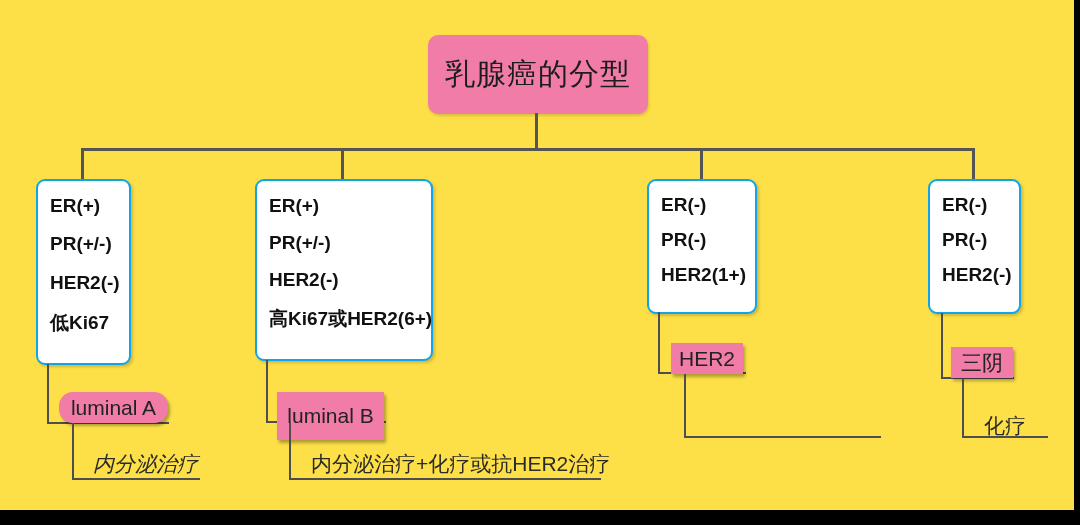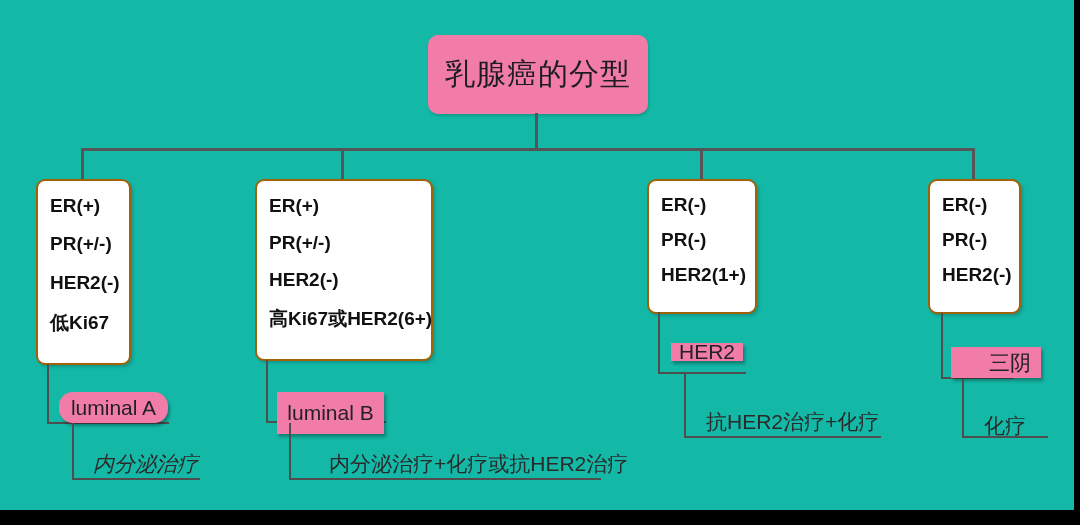--- a/index.html
+++ b/index.html
@@ -3,62 +3,62 @@
 <meta charset="utf-8">
 <style>
   html,body{margin:0;padding:0;}
   body{
     width:1080px;height:525px;background:#000;
     font-family:"Liberation Sans","DejaVu Sans",sans-serif;
     position:relative;overflow:hidden;
   }
   .canvas{
     position:absolute;left:0;top:0;width:1074px;height:510px;
-    background:#14b8a6;
+    background:#fde047;
   }
   
   .line{position:absolute;background:#4e4e4e;}
   .line.thick{background:#555;}
   
   .title-box{
     position:absolute;left:428px;top:35px;width:220px;height:79px;
     background:#f17ca7;border-radius:10px;
     display:flex;align-items:center;justify-content:center;
     font-size:30px;font-weight:500;color:#1d1d1d;letter-spacing:1px;
     box-shadow:1px 2px 3px rgba(0,0,0,0.15);
   }
   
   .crit-box{
-    position:absolute;background:#ffffff;border:2px solid #a16207;border-radius:9px;
+    position:absolute;background:#ffffff;border:2px solid #0ea5e9;border-radius:9px;
     display:flex;flex-direction:column;justify-content:space-around;
     padding:6px 0 19px 12px;box-sizing:border-box;
     box-shadow:2px 2px 3px rgba(0,0,0,0.18);
   }
   .crit-row{font-size:19px;font-weight:bold;color:#111;white-space:nowrap;}
   .box1{left:36px;top:179px;width:95px;height:186px;}
   .box2{left:255px;top:179px;width:178px;height:182px;}
   .box3{left:647px;top:179px;width:110px;height:135px;}
   .box4{left:928px;top:179px;width:93px;height:135px;}
   
   .type-label{
     position:absolute;background:#f17ca7;
     display:flex;align-items:center;justify-content:center;
     font-size:21px;color:#222;white-space:nowrap;
     box-shadow:2px 3px 3px rgba(0,0,0,0.30);
   }
   .label1{left:59px;top:392px;width:109px;height:31px;border-radius:14px;}
-  .label2{left:277px;top:392px;width:107px;height:42px;}
-  .label3{left:671px;top:343px;width:72px;height:18px;}
-  .label4{left:951px;top:347px;width:62px;height:31px;padding-left:28px;}
+  .label2{left:277px;top:392px;width:107px;height:48px;}
+  .label3{left:671px;top:343px;width:72px;height:31px;}
+  .label4{left:951px;top:347px;width:62px;height:31px;}
   
   .treat{
     position:absolute;font-size:21px;color:#2a2a2a;white-space:nowrap;
   }
   .t1{left:93px;top:450px;font-style:italic;}
-  .t2{left:329px;top:450px;}
+  .t2{left:311px;top:450px;}
   .t3{left:706px;top:408px;}
   .t4{left:984px;top:412px;}
   
   .band-right{position:absolute;right:0;top:0;width:6px;height:525px;background:#000;}
   .band-bottom{position:absolute;left:0;bottom:0;width:1080px;height:15px;background:#000;}
 </style>
 </head>
 <body>
 
 <div class="canvas">
@@ -101,21 +101,20 @@
   <div class="crit-box box3">
     <div class="crit-row">ER(-)</div>
     <div class="crit-row">PR(-)</div>
     <div class="crit-row">HER2(1+)</div>
   </div>
   <div class="line" style="left:658px;top:312px;width:2px;height:62px;"></div>
   <div class="line" style="left:658px;top:372px;width:88px;height:2px;"></div>
   <div class="type-label label3">HER2</div>
   <div class="line" style="left:684px;top:374px;width:2px;height:64px;"></div>
   <div class="line" style="left:684px;top:436px;width:197px;height:2px;"></div>
-  <div class="treat t3">抗HER2治疗+化疗</div>
 
   <div class="crit-box box4">
     <div class="crit-row">ER(-)</div>
     <div class="crit-row">PR(-)</div>
     <div class="crit-row">HER2(-)</div>
   </div>
   <div class="line" style="left:941px;top:313px;width:2px;height:66px;"></div>
   <div class="line" style="left:941px;top:377px;width:73px;height:2px;"></div>
   <div class="type-label label4">三阴</div>
   <div class="line" style="left:962px;top:379px;width:2px;height:59px;"></div>

